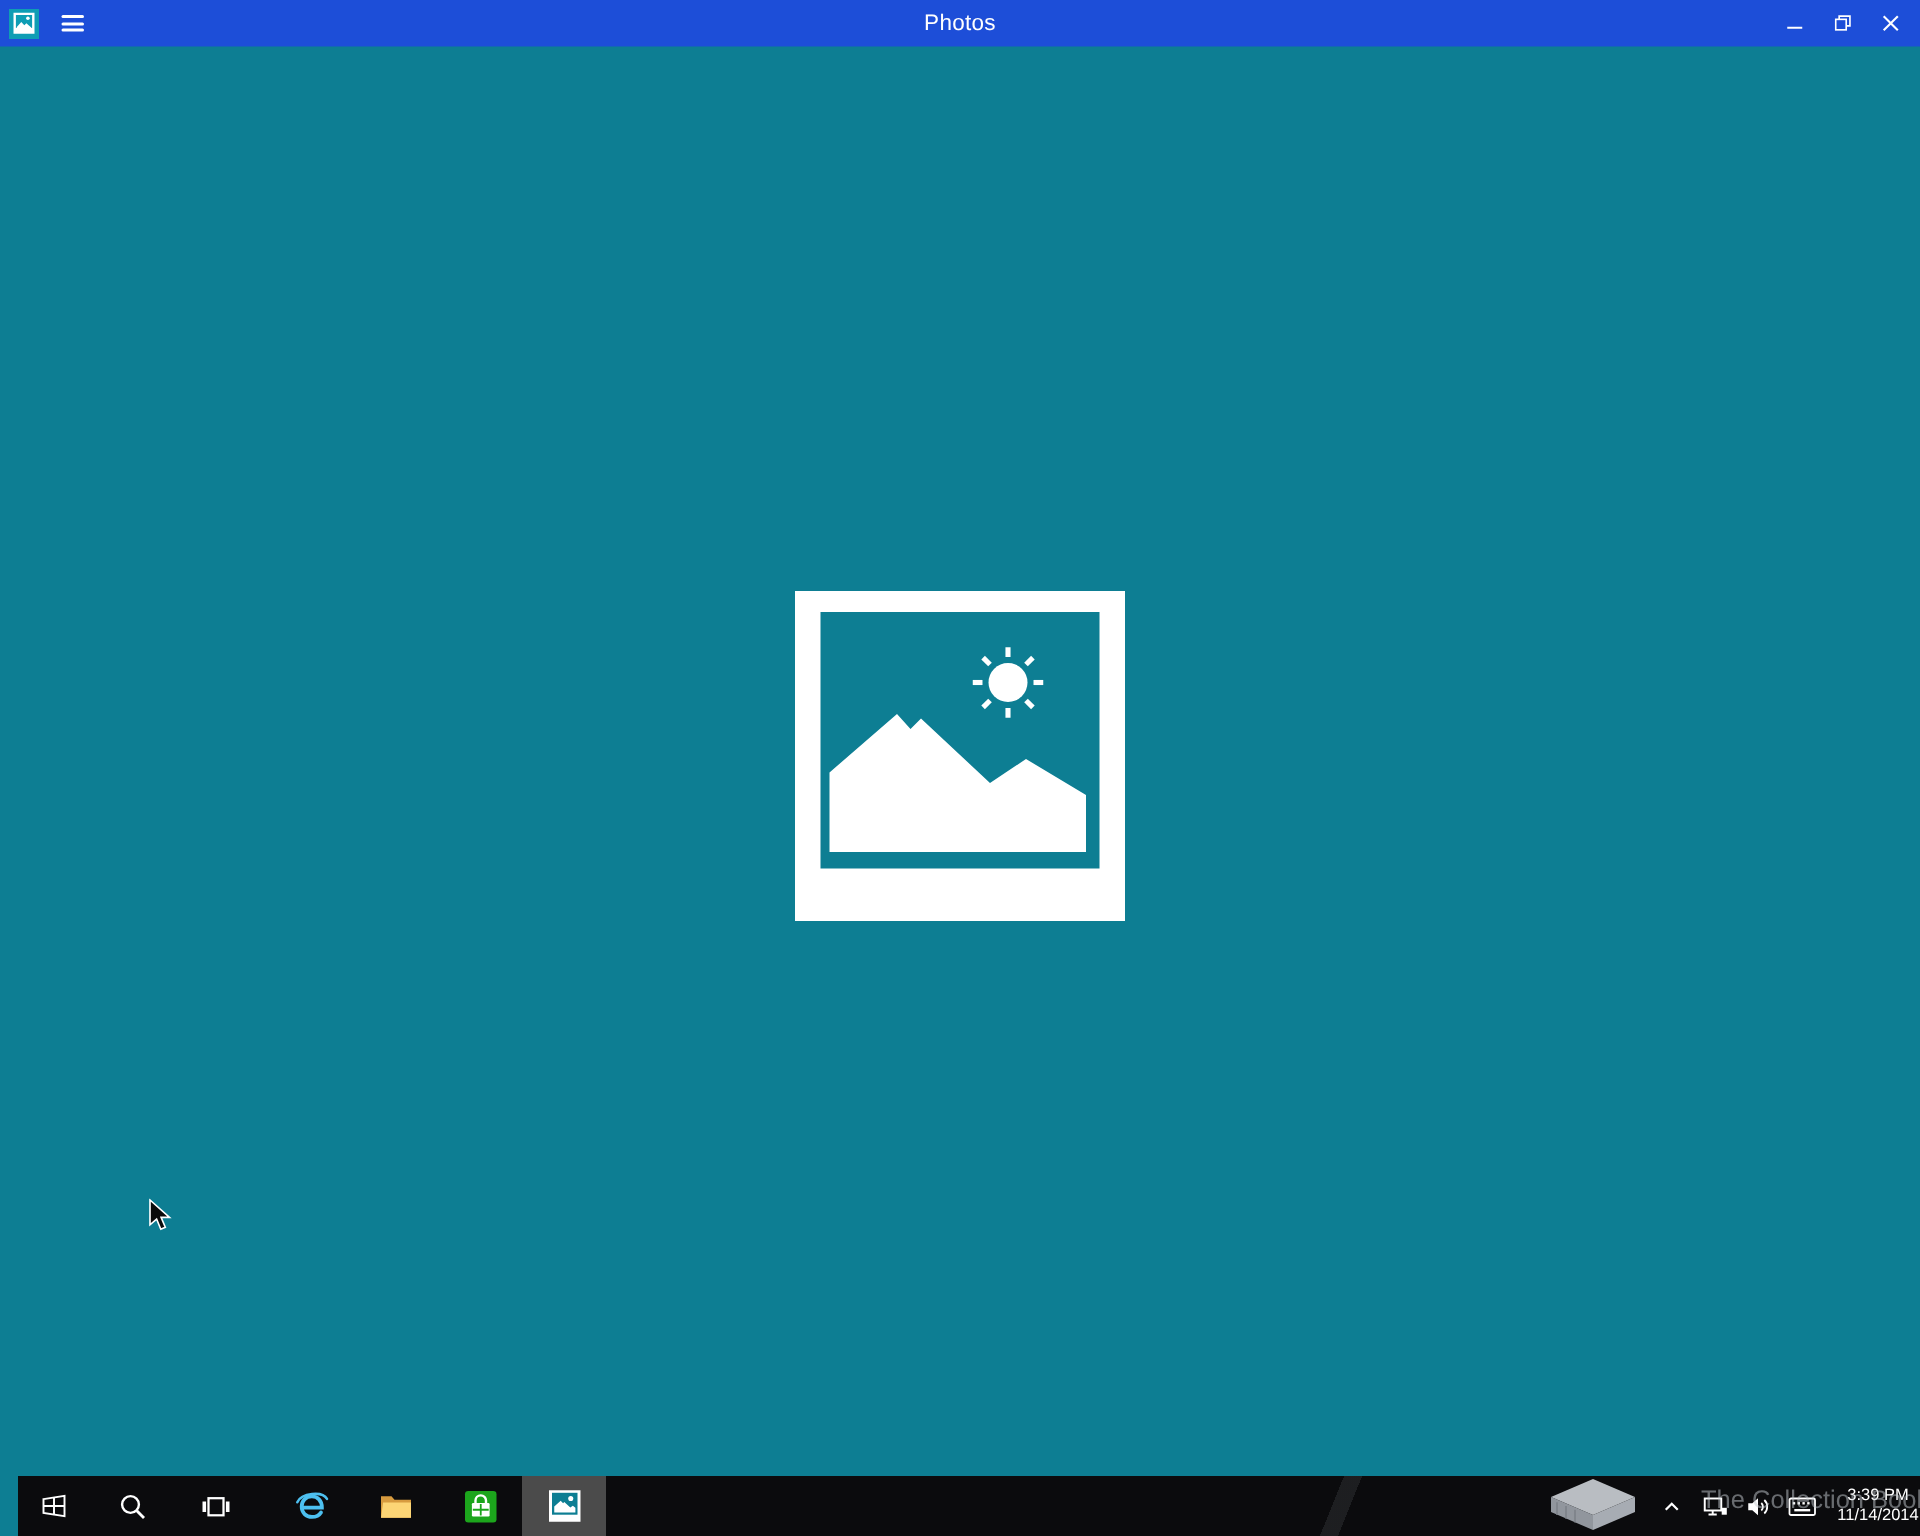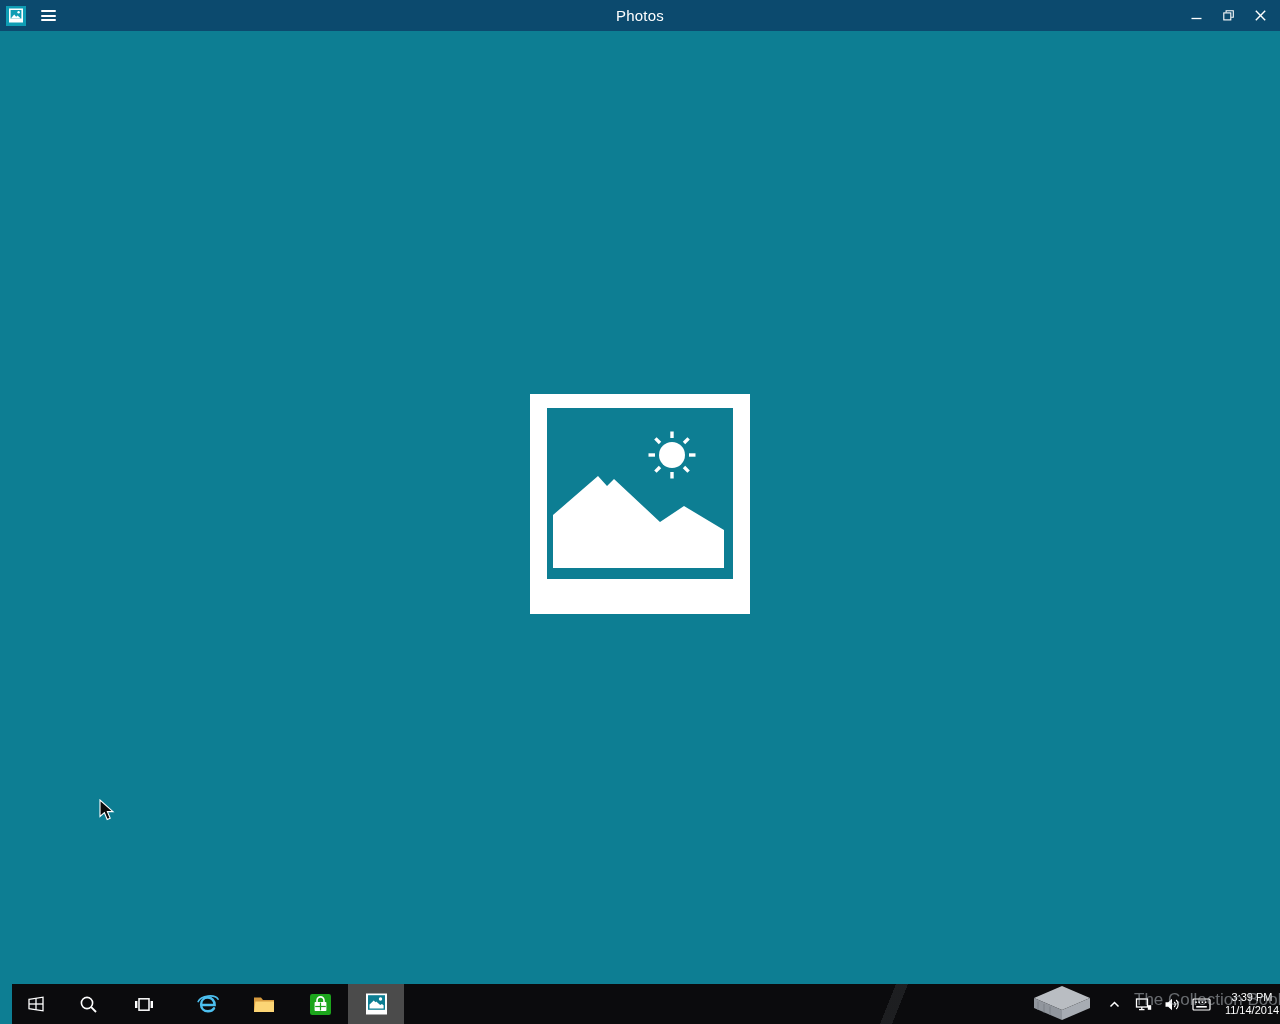--- a/index.html
+++ b/index.html
@@ -2,21 +2,21 @@
 <html><head>
 <meta charset="utf-8">
 <style>
   * { margin:0; padding:0; box-sizing:border-box; }
   html,body { width:1280px; height:1024px; overflow:hidden; }
   body { font-family:"Liberation Sans", sans-serif; background:#0d7e93; position:relative; }
   button { background:none; border:none; cursor:pointer; font-family:inherit; }
 
   
   .titlebar { position:absolute; top:0; left:0; width:1280px; height:31px;
-              background:#0c4a6e; display:flex; align-items:center; z-index:5;text-decoration:underline; }
+              background:#1d4ed8; display:flex; align-items:center; z-index:5;text-decoration:underline; }
   .app-icon { width:20px; height:20px; margin-left:6px; flex:0 0 auto; }
   .hamburger-btn { width:32px; height:31px; margin-left:6px; display:flex;
                    align-items:center; justify-content:center; }
   .hamburger { width:15px; }
   .hamburger span { display:block; height:2px; background:#fff; margin:2.5px 0; border-radius:1px; }
   .tb-title { position:absolute; left:0; right:0; text-align:center; color:#fff;
               font-size:15px; pointer-events:none; letter-spacing:.2px; }
   .win-controls { margin-left:auto; display:flex; height:31px; padding-right:4px; }
   .wc-btn { width:32px; height:31px; display:flex; align-items:center; justify-content:center; }
 

